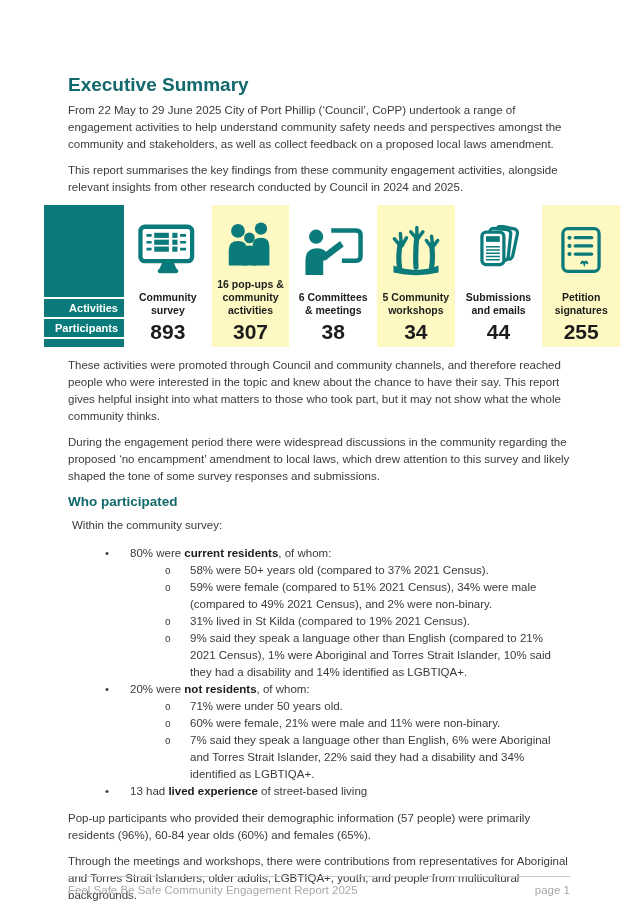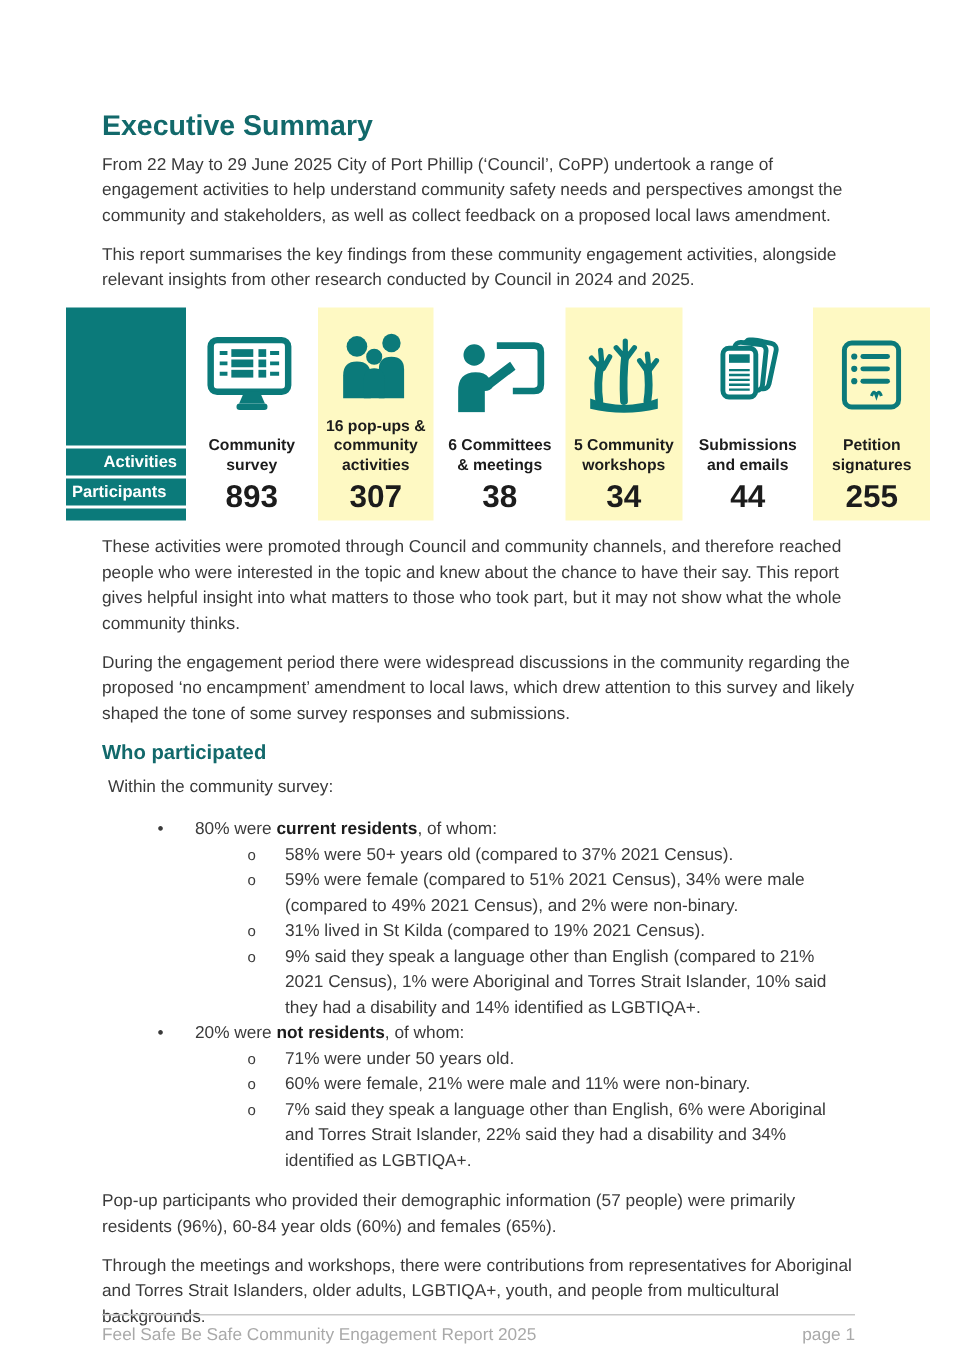--- a/index.html
+++ b/index.html
@@ -8,21 +8,21 @@
   .content{padding:74px 68px 0 68px;}
   h1{margin:0 0 6px 0;font-size:19px;line-height:22px;font-weight:bold;color:#12696b;}
   h2{margin:9px 0 7px 0;font-size:13.5px;line-height:16px;font-weight:bold;color:#12696b;}
   p{margin:0 0 9px 0;font-size:11.5px;line-height:17px;}
   .intro-line{margin-left:4px;margin-bottom:11px;}
   
   .ig{display:flex;gap:5px;width:576px;height:142px;margin:4px 0 10px -24px;}
   .ig-head{flex:none;width:80px;background:#0b7a7a;display:flex;flex-direction:column;color:#fff;font-size:11px;font-weight:bold;}
   .ig-head-spacer{flex:1;}
   .ig-head-label{flex:none;height:18px;line-height:18px;border-top:2px solid #fff;text-align:right;padding-right:6px;}
-  .ig-head-label.participants{text-align:left;padding-left:4px;}
+  .ig-head-label.participants{text-align:right;padding-left:4px;}
   .ig-head-strip{flex:none;height:8px;border-top:2px solid #fff;}
   .ig-cols{flex:1;display:flex;gap:5px;}
   .ig-col{flex:1;display:flex;flex-direction:column;text-align:center;}
   .ig-col.shaded{background:#fef9c3;}
   .ig-icon{flex:1;display:flex;align-items:center;justify-content:center;padding-top:4px;min-height:0;}
   .ig-label{flex:none;font-size:10.5px;line-height:13px;font-weight:bold;color:#1c1c1c;padding:0 2px 2px 2px;}
   .ig-value{flex:none;height:28px;font-size:21px;line-height:26px;font-weight:bold;color:#1c1c1c;}
   
   .bullets{margin:0 0 10px 0;font-size:11.5px;line-height:17px;}
   .li1{display:flex;margin-left:37px;}
@@ -203,20 +203,25 @@
       <div class="li2">
           <div class="li-text">71% were under 50 years old.</div>
         </div>
       <div class="li2">
           <div class="li-text">60% were female, 21% were male and 11% were non-binary.</div>
         </div>
       <div class="li2">
           <div class="li-text">7% said they speak a language other than English, 6% were Aboriginal and Torres Strait Islander, 22% said they had a disability and 34% identified as LGBTIQA+.</div>
         </div>
 
+      <div class="li1">
+        <div class="li-text">
+          <span>13 had </span><strong>lived experience</strong><span> of street-based living</span>
+        </div>
+      </div>
     </div>
 
     <p>Pop-up participants who provided their demographic information (57 people) were primarily residents (96%), 60-84 year olds (60%) and females (65%).</p>
     <p>Through the meetings and workshops, there were contributions from representatives for Aboriginal and Torres Strait Islanders, older adults, LGBTIQA+, youth, and people from multicultural backgrounds.</p>
   </div>
 
   <div class="footer">
     <span>Feel Safe Be Safe Community Engagement Report 2025</span>
     <span>page 1</span>
   </div>

